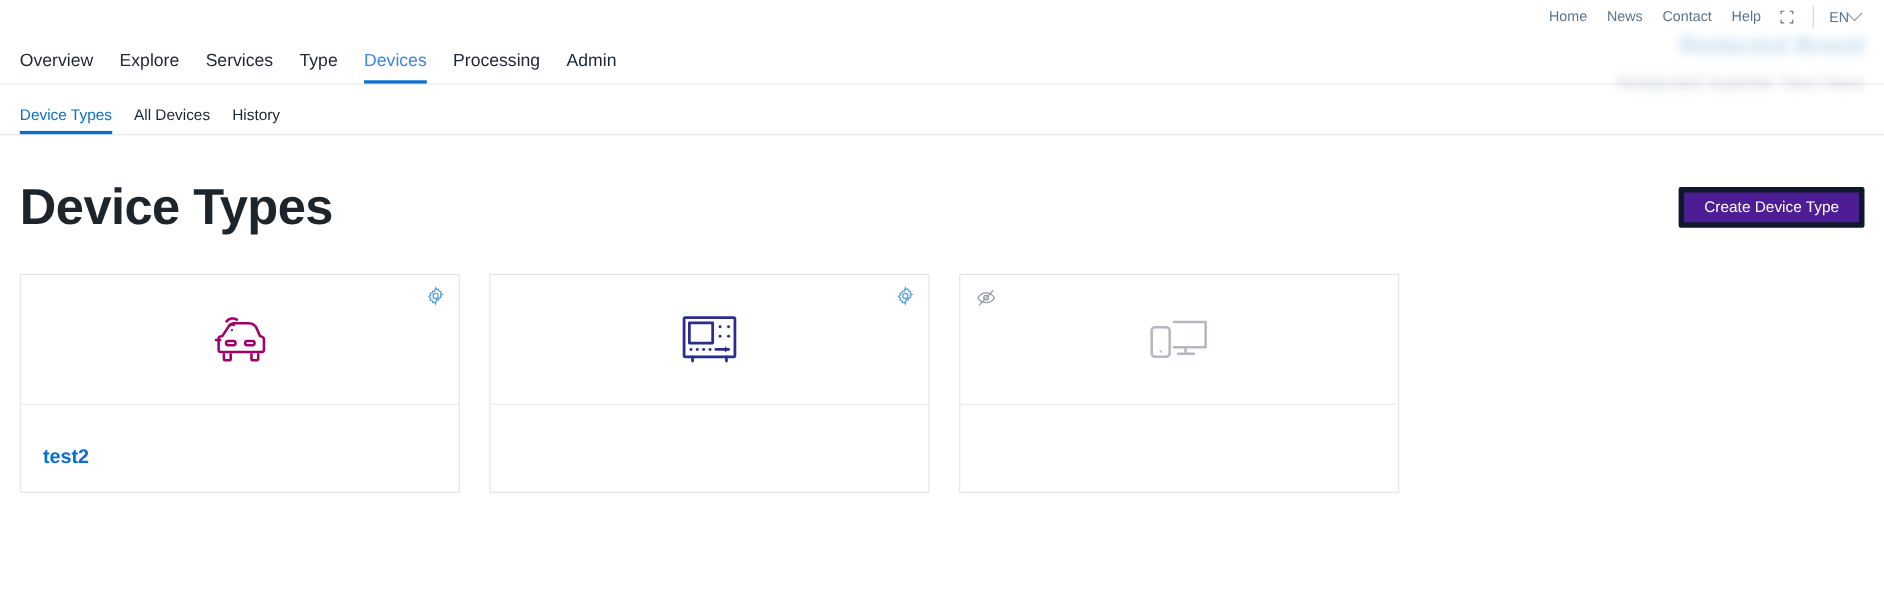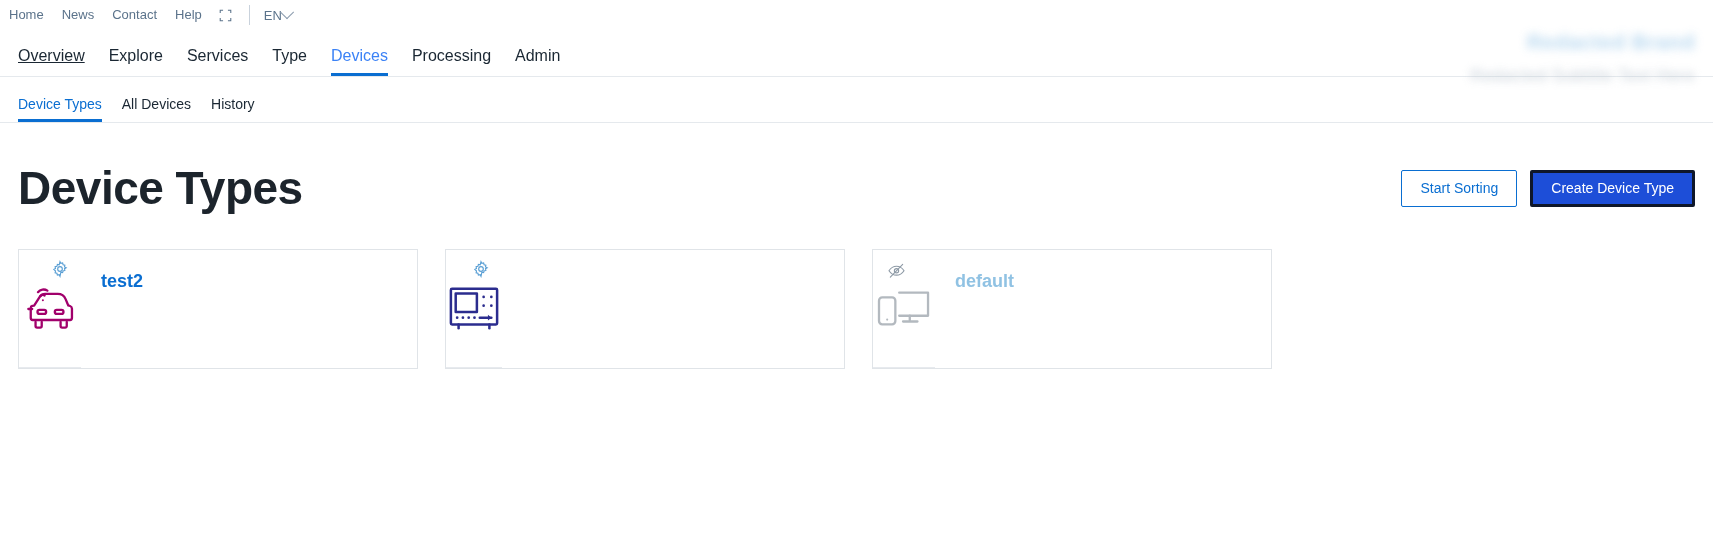--- a/index.html
+++ b/index.html
@@ -11,23 +11,26 @@
     font-family: "Liberation Sans", sans-serif;
     color: #1a2733;
     overflow: hidden;
   }
 
   
   .utility-bar {
     height: 30px;
     display: flex;
     align-items: center;
+    justify-content: flex-end;
+    padding-right: 18px;
     gap: 0;
     font-size: 13px;
     color: #5b738b;
+    margin-left: 12px;
   }
   .utility-link {
     padding: 0 9px;
     color: #5b738b;
     text-decoration: none;
     white-space: nowrap;
     font-size: 13px;
     line-height: 30px;
   }
   .utility-icon-btn {
@@ -98,21 +101,21 @@
   }
   .main-nav-item {
     position: relative;
     font-size: 16px;
     color: #1a2733;
     padding: 0 12px 12px 12px;
     cursor: pointer;
     white-space: nowrap;
     line-height: 1;
   }
-  .main-nav-item:first-child { padding-left: 0; text-decoration: underline; }
+  .main-nav-item:first-child { padding-left: 0; }
   .main-nav-item.active { color: #3b82f6; }
   .main-nav-item.active::after {
     content: "";
     position: absolute;
     left: 12px;
     right: 12px;
     bottom: 0;
     height: 3px;
     background: #0a6ed1;
   }
@@ -185,38 +188,40 @@
     display: inline-flex;
     align-items: center;
     justify-content: center;
   }
   .btn-outline {
     background: #ffffff;
     color: #0a6ed1;
     border: 1px solid #0a6ed1;
   }
   .btn-primary {
-    background: #1d4ed8;
+    background: #4c1d95;
     color: #ffffff;
-    border: 3px solid #0f172a;
+    border: 5px solid #0f172a;
     font-weight: 400;
   }
 
   
   .card-grid {
     display: flex;
     gap: 27px;
     padding: 38px 18px 0 18px;
   }
   .dt-card {
     width: 400px;
     border: 1px solid #e0e4e8;
     background: #ffffff;
     display: flex;
-    cursor: pointer;
+    flex-direction: column;
+    cursor: pointer;
+    gap: 16px;
   }
   .dt-card-media {
     position: relative;
     height: 118px;
     display: flex;
     align-items: center;
     justify-content: center;
     border-bottom: 1px solid #e7eaee;
   }
   .dt-card-gear {
@@ -295,21 +300,20 @@
 <nav class="sub-nav">
   <div class="sub-nav-item active">Device Types</div>
   <div class="sub-nav-item">All Devices</div>
   <div class="sub-nav-item">History</div>
 </nav>
 <div class="sub-nav-rule"></div>
 
 <div class="page-head">
   <h1 class="page-title">Device Types</h1>
   <div class="head-actions">
-    <button class="btn btn-outline">Start Sorting</button>
     <button class="btn btn-primary">Create Device Type</button>
   </div>
 </div>
 
 <div class="card-grid">
 
   <div class="dt-card">
     <div class="dt-card-media">
       <span class="dt-card-gear">
         <svg class="icon-svg" width="18" height="18" viewBox="0 0 24 24" fill="none" stroke="currentColor" stroke-width="1.5">
@@ -371,18 +375,15 @@
         </svg>
       </span>
       <svg class="icon-svg" width="62" height="50" viewBox="0 0 64 52" fill="none" stroke="#b3b9bf" stroke-width="2.4" stroke-linecap="round" stroke-linejoin="round">
         <rect x="6" y="14" width="17" height="28" rx="3.4"></rect>
         <circle cx="14.5" cy="37" r="1.1" fill="#b3b9bf" stroke="none"></circle>
         <path d="M27 9h30v24H27"></path>
         <path d="M38 33v5"></path>
         <path d="M31 39h15"></path>
       </svg>
     </div>
-    <div class="dt-card-body">
-      <span class="dt-card-name">default</span>
-    </div>
   </div>
 
 </div>
 
 </body></html>

